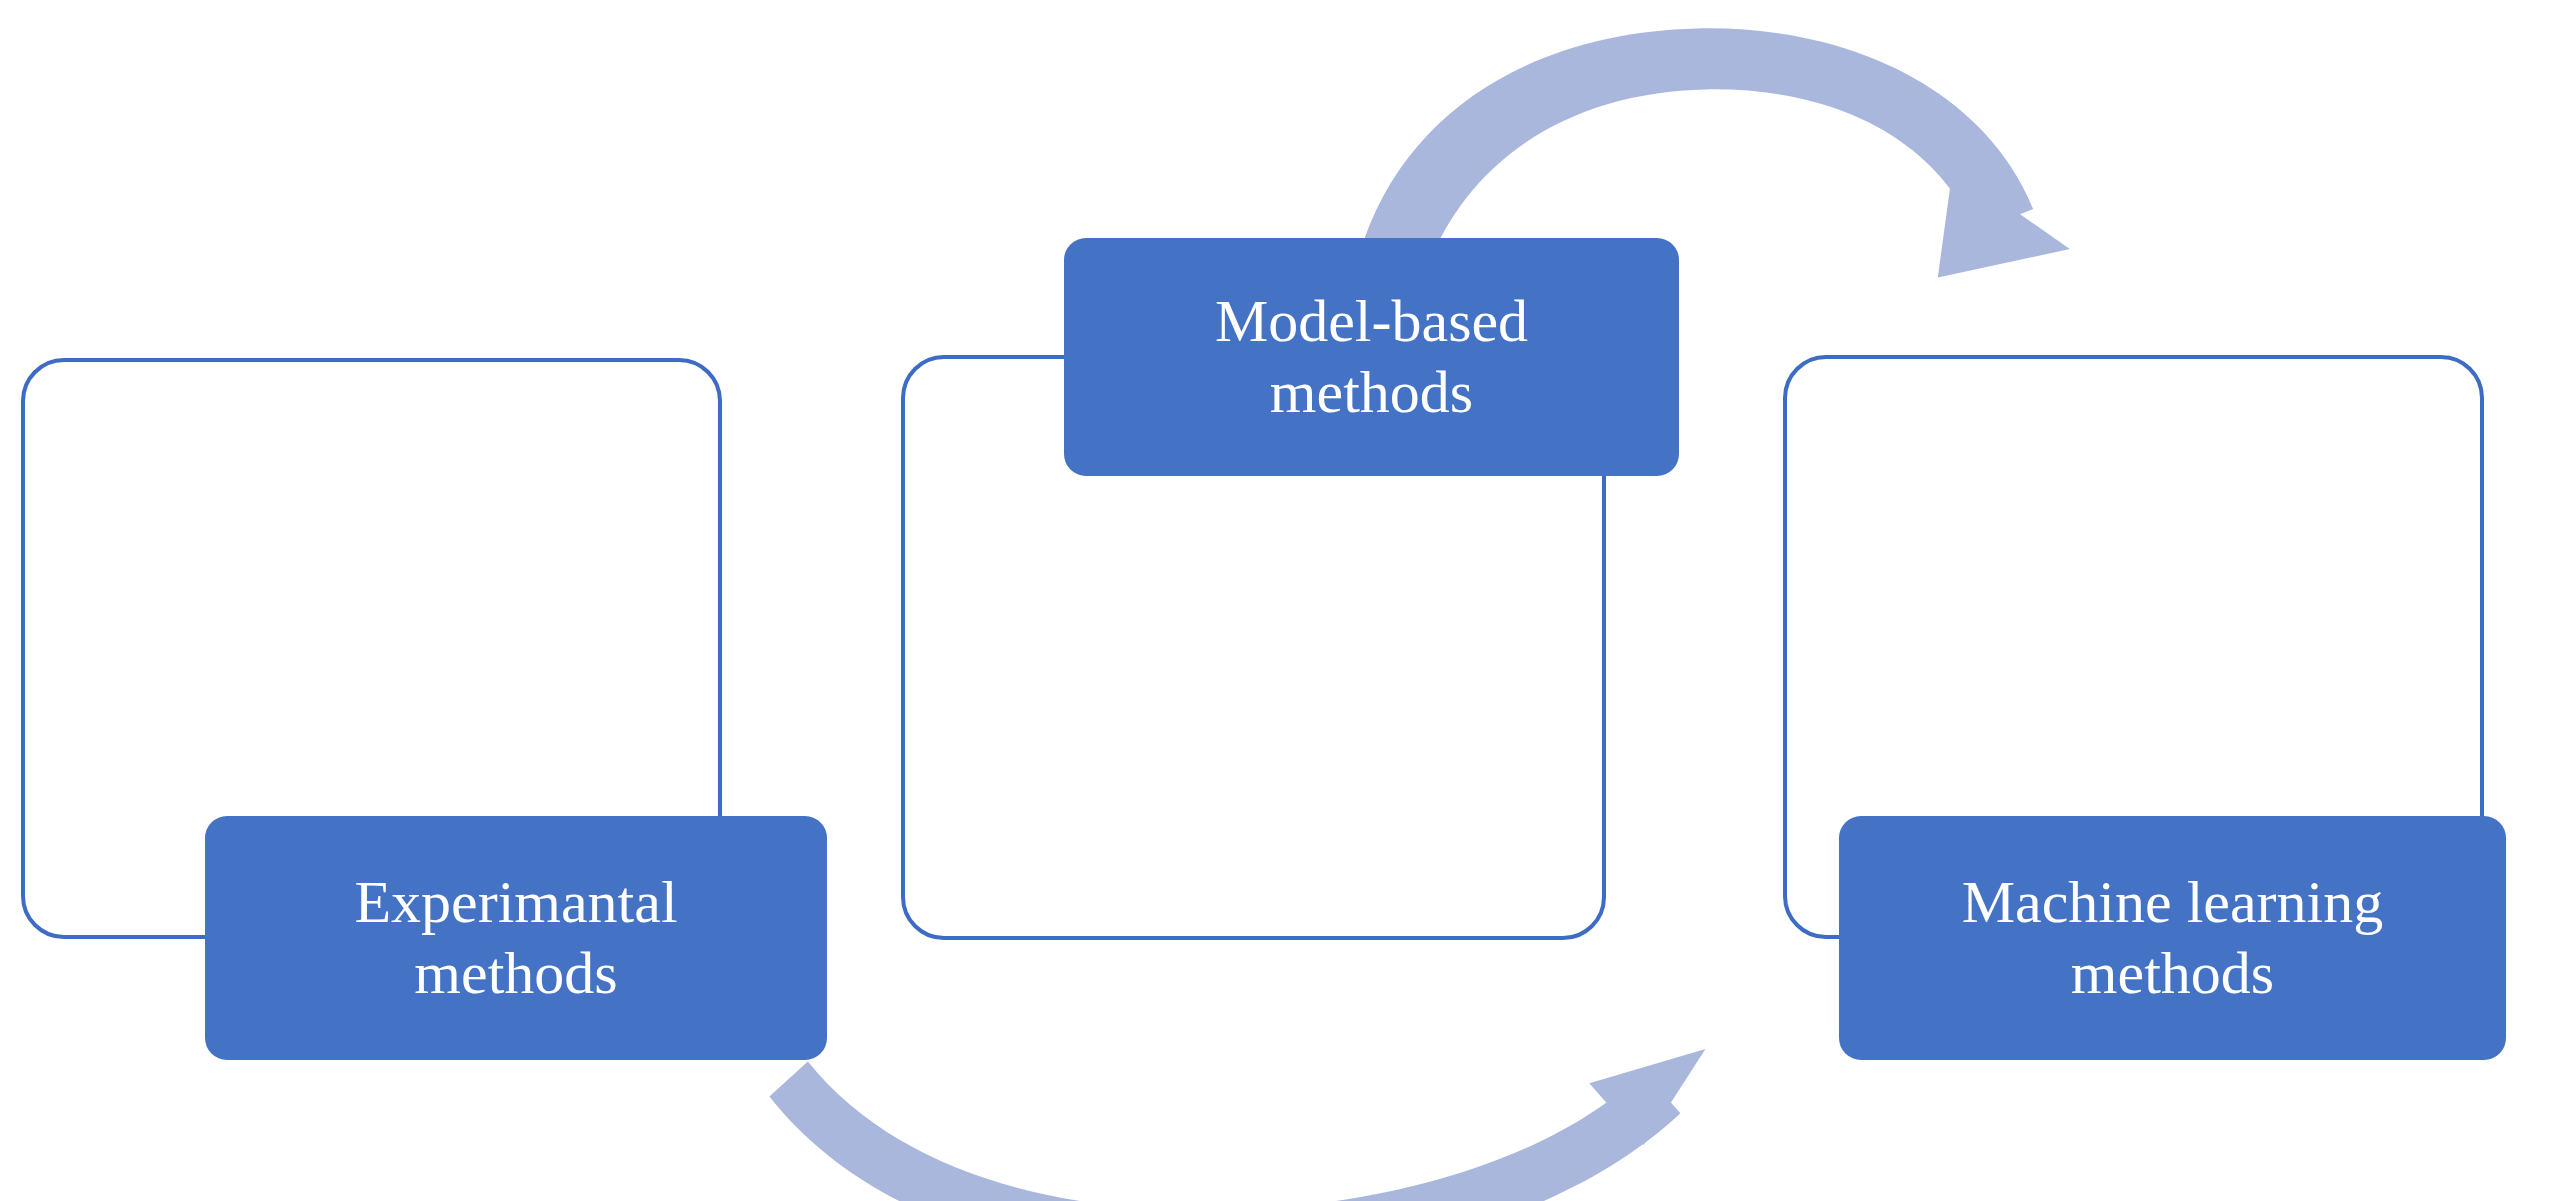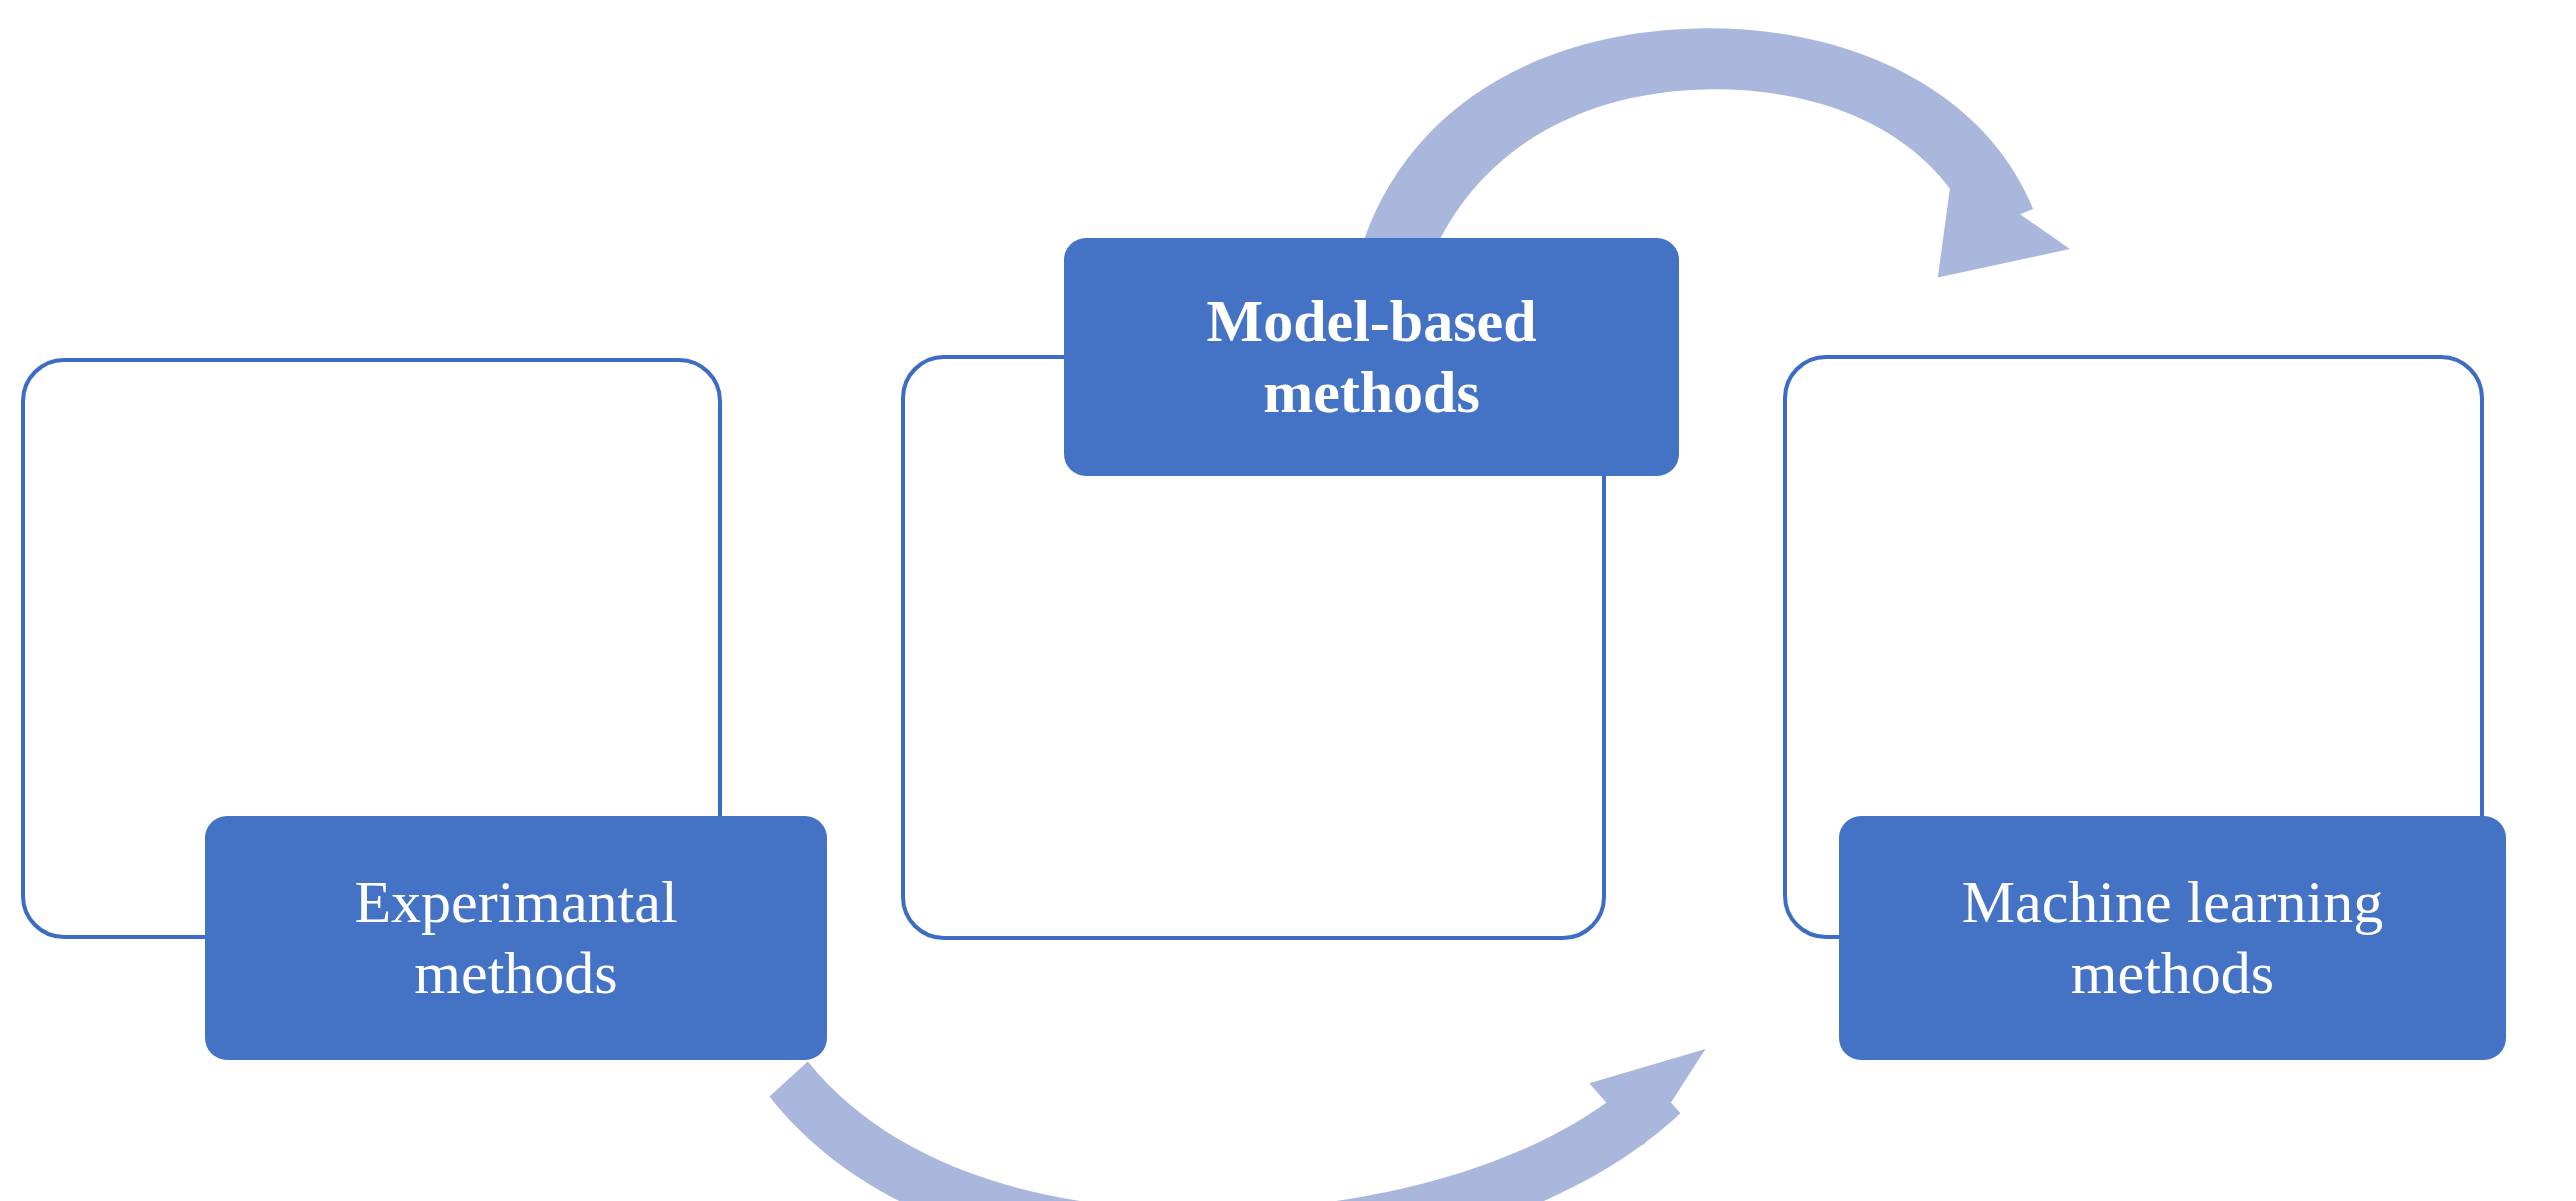--- a/index.html
+++ b/index.html
@@ -122,21 +122,21 @@
   <div class="outline-box" style="left:901px; top:355px; width:705px; height:585px;"></div>
 
   <ul class="bullet-list" style="left:926px; top:505px; width:677px;">
     <li>Adaptive filtering
 (Kalman filter)</li>
     <li>Electrochemical models</li>
     <li>ECM</li>
     <li>Other methods</li>
   </ul>
 
-  <div class="label-box" style="left:1064px; top:238px; width:615px; height:238px;font-weight:bold;">
+  <div class="label-box" style="left:1064px; top:238px; width:615px; height:238px;">
     <span>Model-based
 methods</span>
   </div>
 
   <div class="outline-box" style="left:1783px; top:355px; width:701px; height:584px;"></div>
 
   <ul class="bullet-list" style="left:1808px; top:378px; width:677px;">
     <li>Support vector regression</li>
     <li>Neural network</li>
     <li>Fuzzy logic</li>

